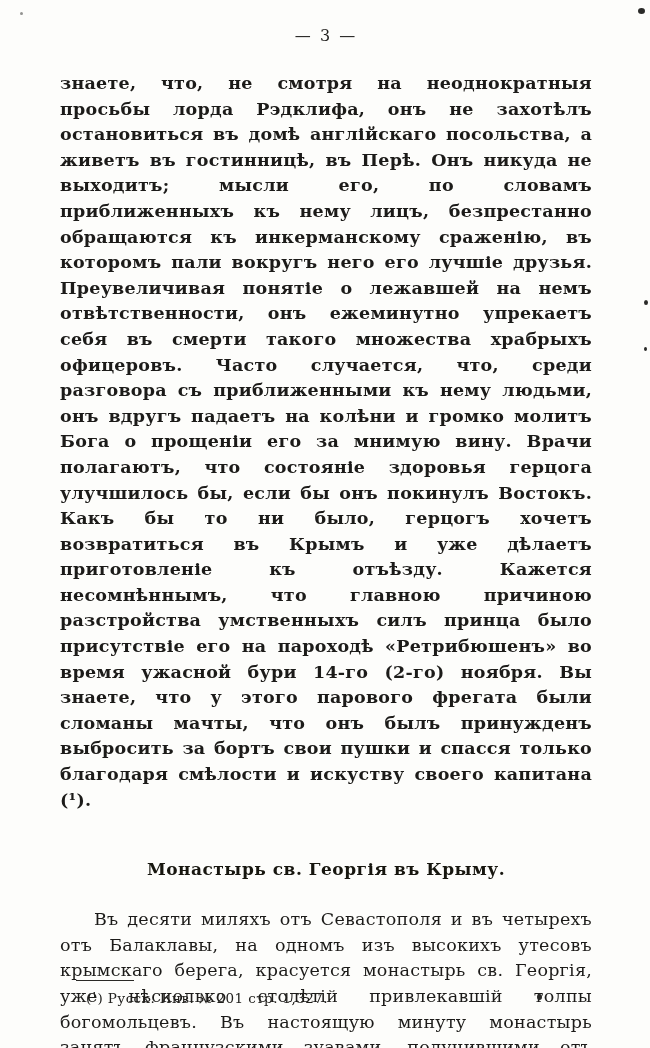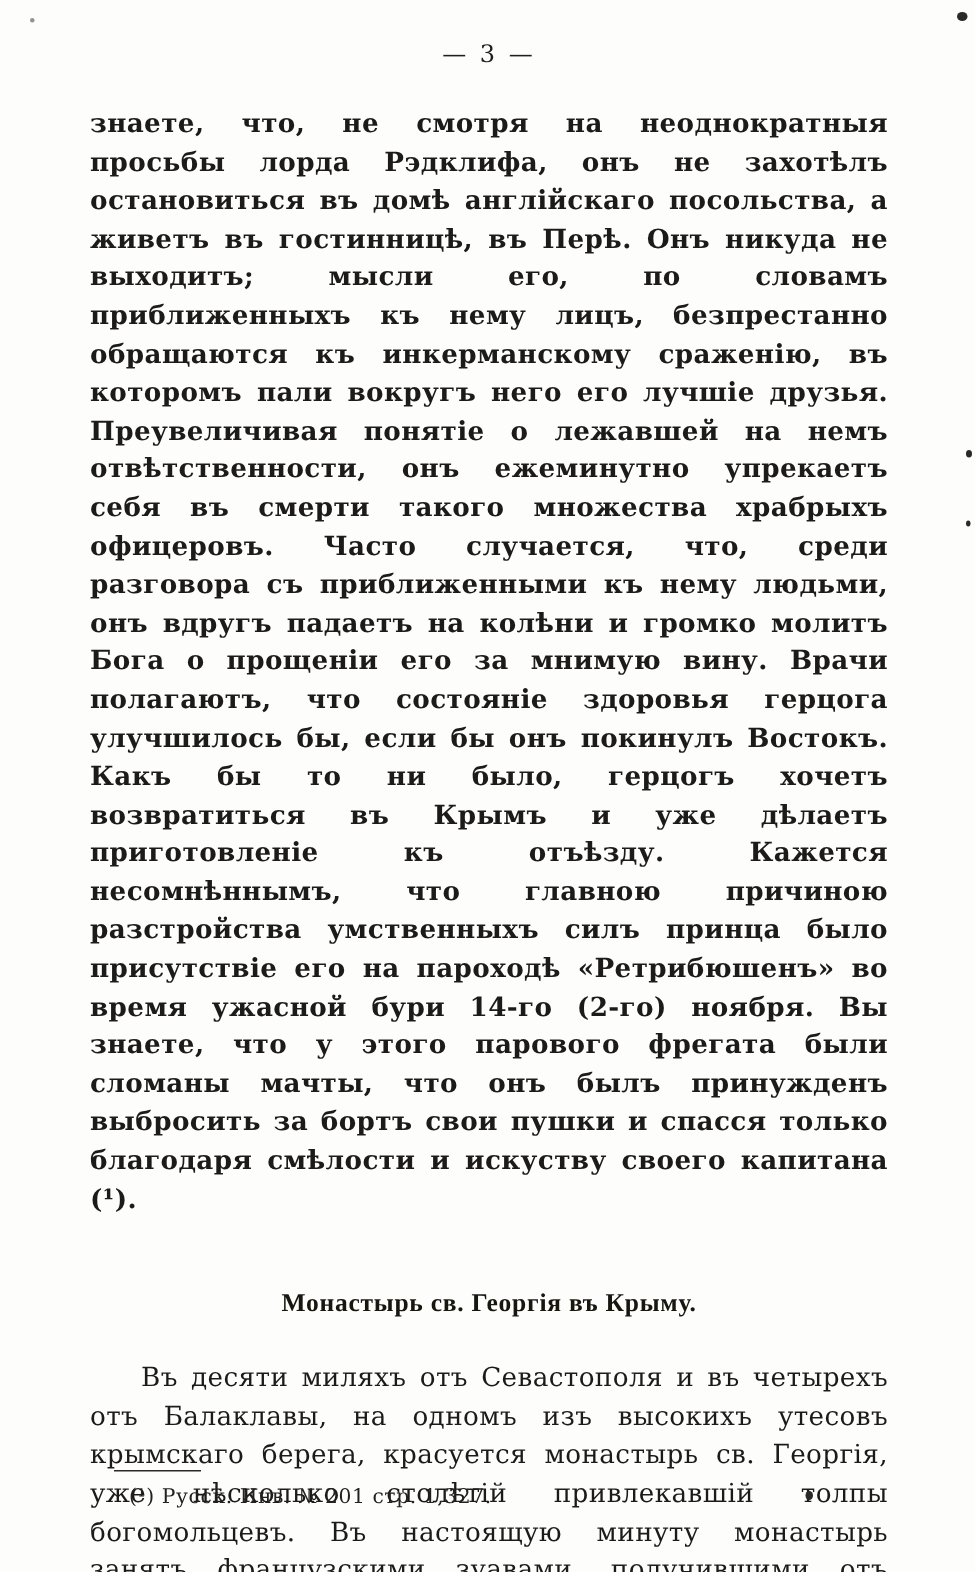--- a/index.html
+++ b/index.html
@@ -42,21 +42,20 @@
   .body-text.indented {
     text-indent: 34px;
   }
   .section-heading {
     margin: 46px 0 28px 0;
     text-align: center;
     font-size: 17px;
     font-weight: bold;
     letter-spacing: 0.5px;
     color: #17160f;
-    font-family: Liberation Serif, serif;
   }
   .footnote-area {
     position: absolute;
     left: 60px;
     right: 60px;
     bottom: 42px;
   }
   .footnote-rule {
     width: 58px;
     height: 0;

